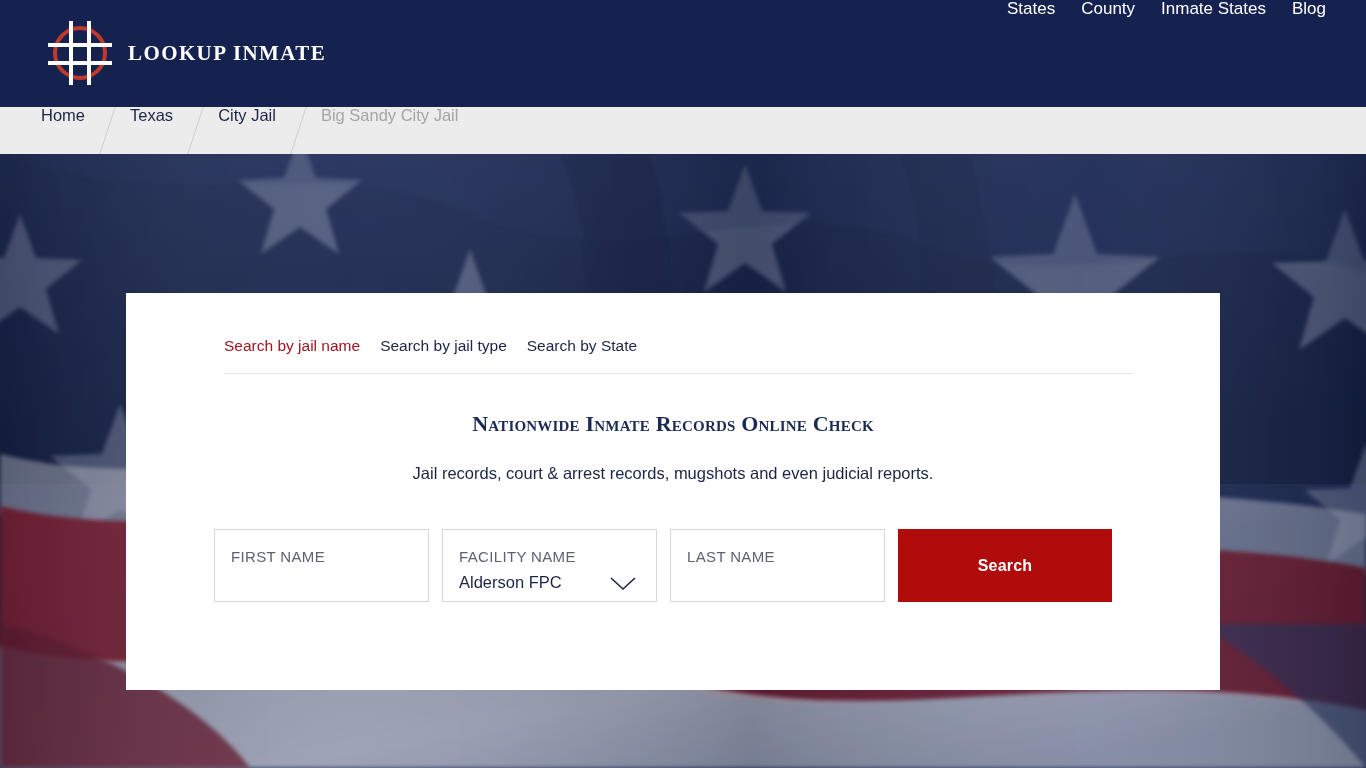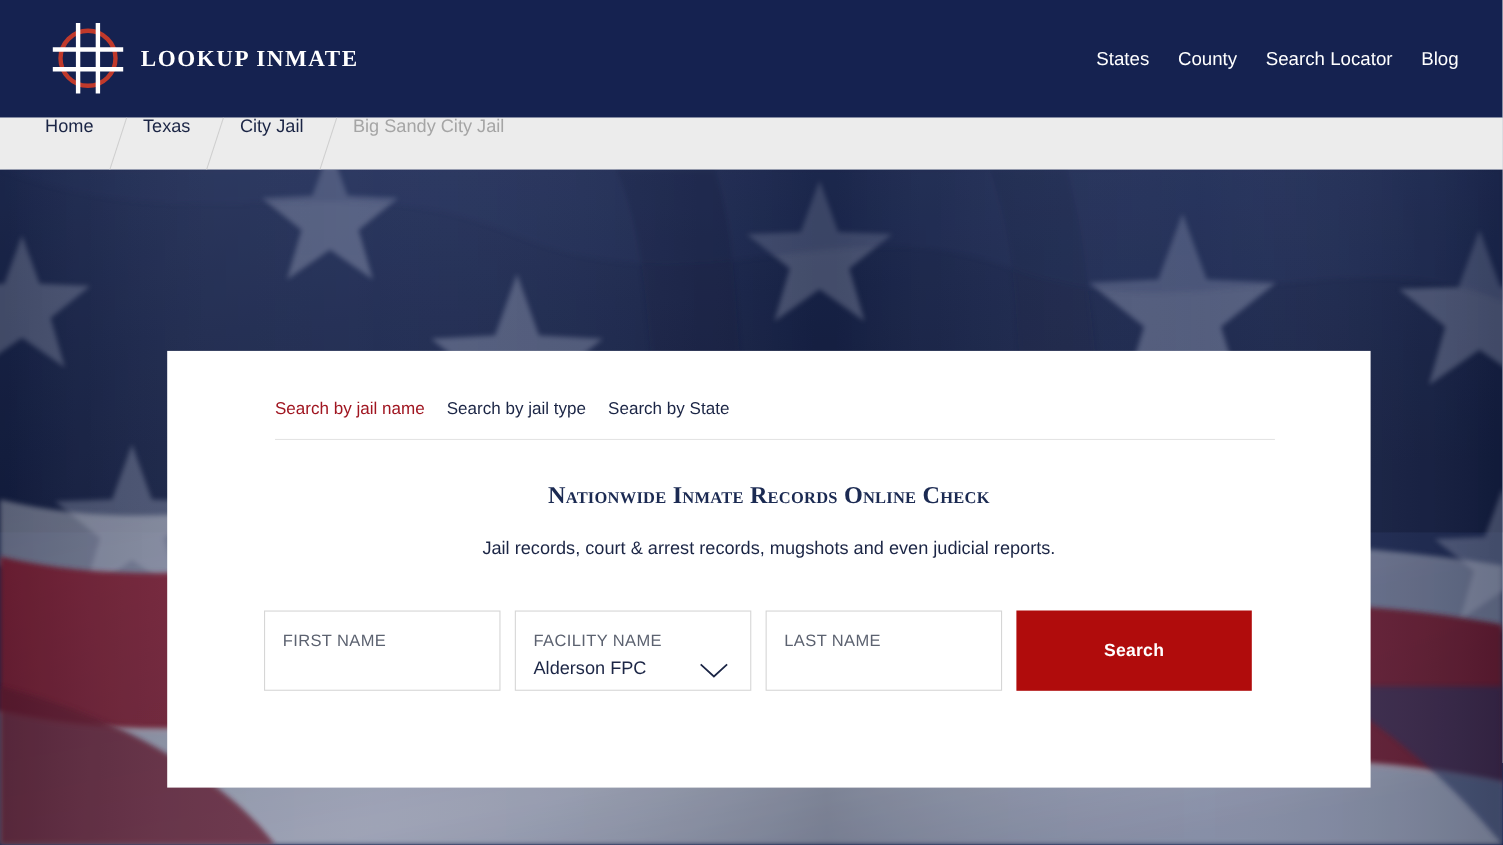--- a/index.html
+++ b/index.html
@@ -49,21 +49,21 @@
     font-family: "Liberation Serif", serif;
     font-size: 21px;
     font-weight: bold;
     letter-spacing: 1.4px;
     white-space: nowrap;
   }
   .main-nav {
     position: absolute;
     right: 40px; top: 0;
     height: 107px;
-    display: flex; align-items: center; gap: 26px;
+    display: flex; align-items: flex-start; gap: 26px;
   }
   .main-nav a {
     color: #ffffff;
     font-size: 17px;
     text-decoration: none;
     white-space: nowrap;
     line-height: 1;
   }
 
   
@@ -89,25 +89,24 @@
     width: 1px; height: 47px;
     background: #cfcfcf;
     transform: skewX(-18deg);
     margin: 0 22px;
     flex: 0 0 auto;
   }
 
   
   .search-card {
     position: absolute;
-    left: 152px; top: 293px;
+    left: 126px; top: 293px;
     width: 1094px; height: 397px;
     background: #ffffff;
     z-index: 10;
-    margin-top: 26px;
   }
   .tabs {
     position: absolute;
     left: 98px; top: 44px;
     display: flex; align-items: baseline; gap: 20px;
   }
   .tab {
     font-size: 15.5px;
     color: #1b2545;
     text-decoration: none;
@@ -271,21 +270,21 @@
         <line x1="2" y1="45" x2="66" y2="45" stroke="#ffffff" stroke-width="4"></line>
         <line x1="25" y1="3" x2="25" y2="67" stroke="#ffffff" stroke-width="4"></line>
         <line x1="43" y1="3" x2="43" y2="67" stroke="#ffffff" stroke-width="4"></line>
       </svg>
       <span class="brand-text">LOOKUP INMATE</span>
     </a>
 
     <nav class="main-nav">
       <a href="#">States</a>
       <a href="#">County</a>
-      <a href="#">Search Locator</a>
+      <a href="#">Inmate States</a>
       <a href="#">Blog</a>
     </nav>
   </div>
 
   <div class="crumb-bar">
     <a class="crumb" href="#">Home</a>
     <span class="crumb-sep"></span>
     <a class="crumb" href="#">Texas</a>
     <span class="crumb-sep"></span>
     <a class="crumb" href="#">City Jail</a>

